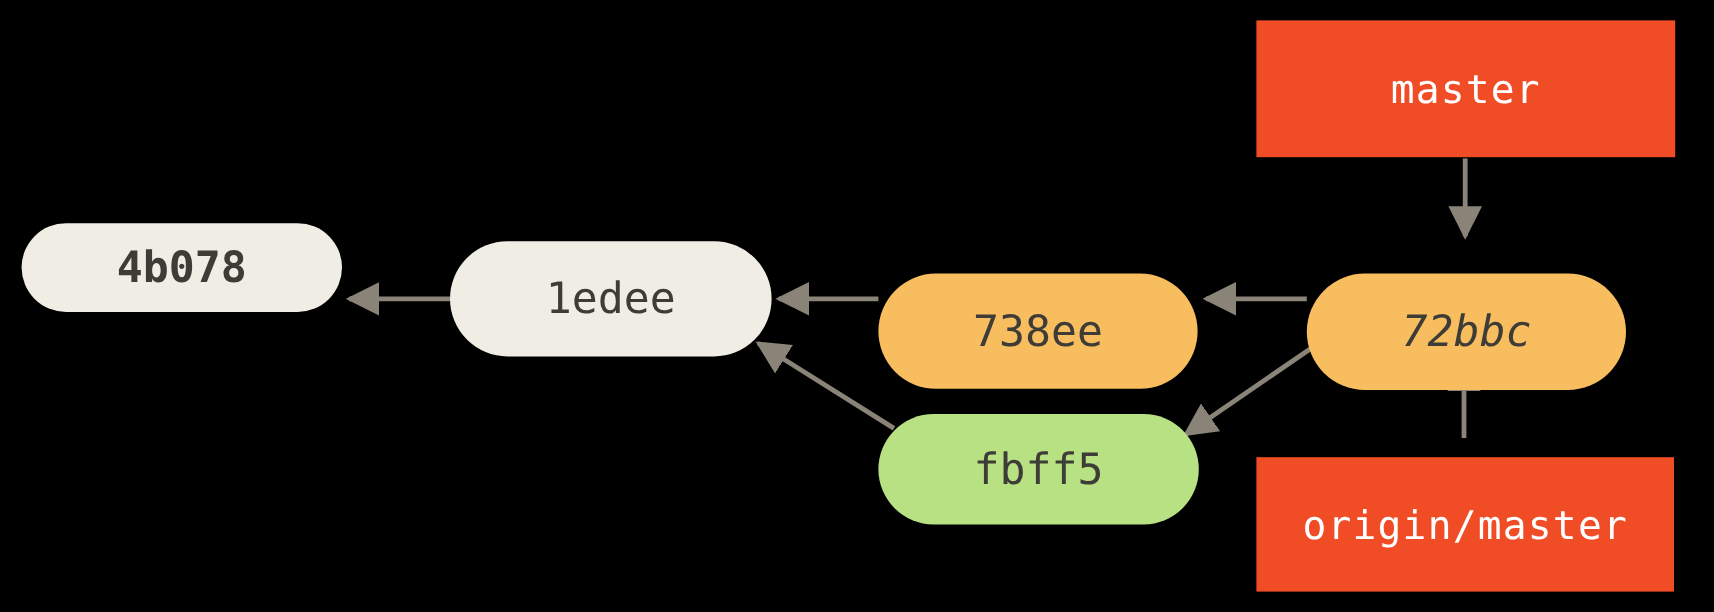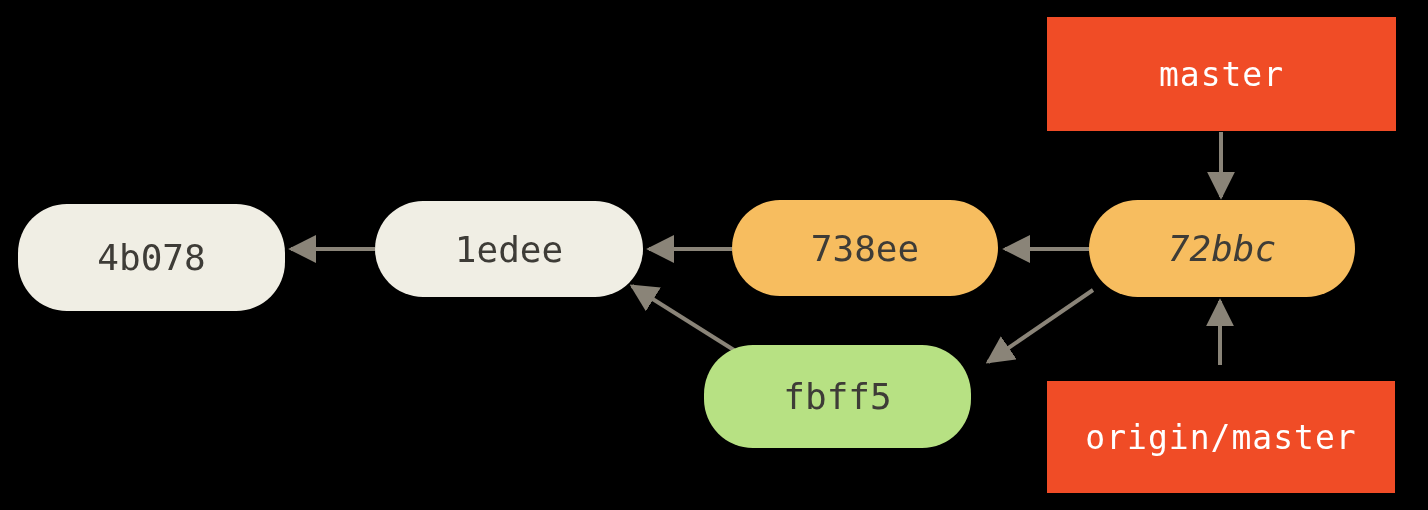--- a/index.html
+++ b/index.html
@@ -34,21 +34,21 @@
     align-items: center;
     justify-content: center;
     box-sizing: border-box;
   }
   .pill {
     border-radius: 49px;
     font-size: 36px;
     color: var(--commit-text, #3e3c37);
   }
   .pill.neutral { background: var(--commit-neutral, #f0eee4); }
-  .pill.orange  { background: var(--commit-orange,  #f7bd5f); }
+  .pill.orange  { background: var(--commit-orange,  #f7bd5f); margin-top: 28px; }
   .pill.green   { background: var(--commit-green,   #b7e183); }
   .branch {
     background: var(--branch-red, #f04f24);
     font-size: 33px;
     color: var(--branch-text, #ffffff);
     letter-spacing: 1px;
   }
 </style>
 </head>
 <body>
@@ -63,37 +63,37 @@
     </defs>
     <line class="edge" x1="375" y1="249" x2="291" y2="249" marker-end="url(#arrowhead)"></line>
     <line class="edge" x1="732" y1="249" x2="649" y2="249" marker-end="url(#arrowhead)"></line>
     <line class="edge" x1="1089" y1="249" x2="1005" y2="249" marker-end="url(#arrowhead)"></line>
     <line class="edge" x1="745" y1="357" x2="632" y2="286" marker-end="url(#arrowhead)"></line>
     <line class="edge" x1="1093" y1="290" x2="988" y2="362" marker-end="url(#arrowhead)"></line>
     <line class="edge" x1="1221" y1="132" x2="1221" y2="197" marker-end="url(#arrowhead)"></line>
     <line class="edge" x1="1220" y1="365" x2="1220" y2="301" marker-end="url(#arrowhead)"></line>
   </svg>
 
-  <div class="node pill neutral" style="left:18px; top:204px; width:267px; height:107px;">
+  <div class="node pill neutral" style="left:18px; top:186px; width:267px; height:74px;font-weight:bold;">
     <span>4b078</span>
   </div>
 
   <div class="node pill neutral" style="left:375px; top:201px; width:268px; height:96px;">
     <span>1edee</span>
   </div>
 
   <div class="node pill orange" style="left:732px; top:200px; width:266px; height:96px;">
     <span>738ee</span>
   </div>
 
   <div class="node pill orange" style="left:1089px; top:200px; width:266px; height:97px;font-style:italic;">
     <span>72bbc</span>
   </div>
 
-  <div class="node pill green" style="left:704px; top:345px; width:267px; height:103px;">
+  <div class="node pill green" style="left:732px; top:345px; width:267px; height:92px;">
     <span>fbff5</span>
   </div>
 
   <div class="node branch" style="left:1047px; top:17px; width:349px; height:114px;">
     <span>master</span>
   </div>
 
   <div class="node branch" style="left:1047px; top:366px; width:348px; height:112px;margin-top:15px;">
     <span>origin/master</span>
   </div>

